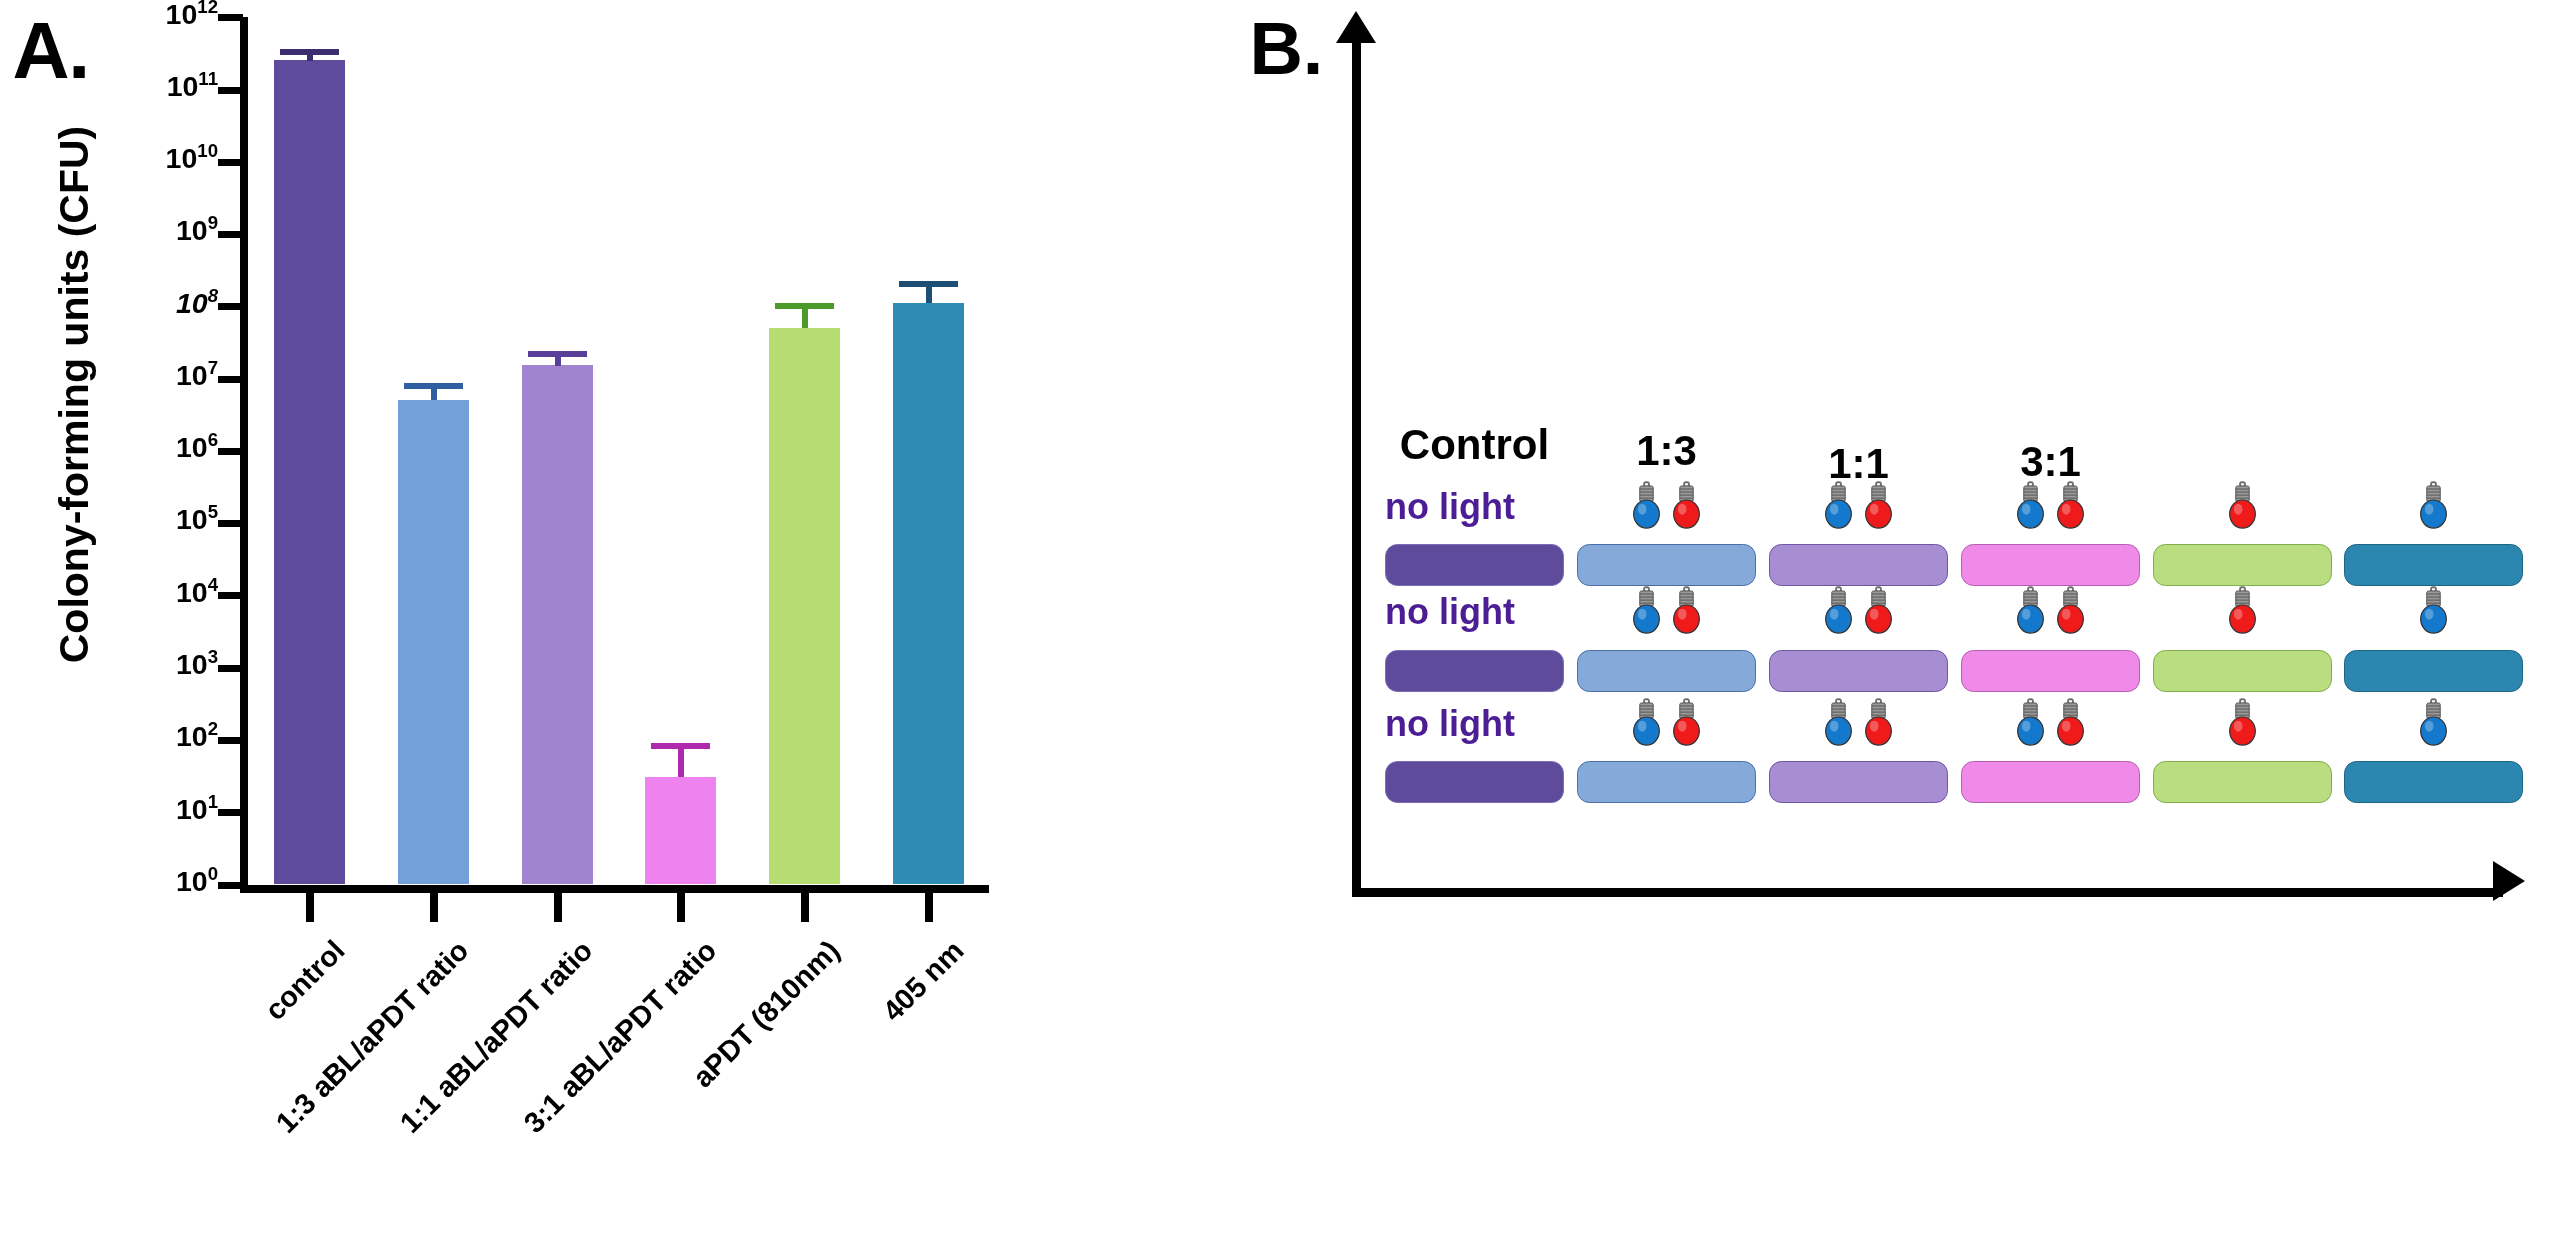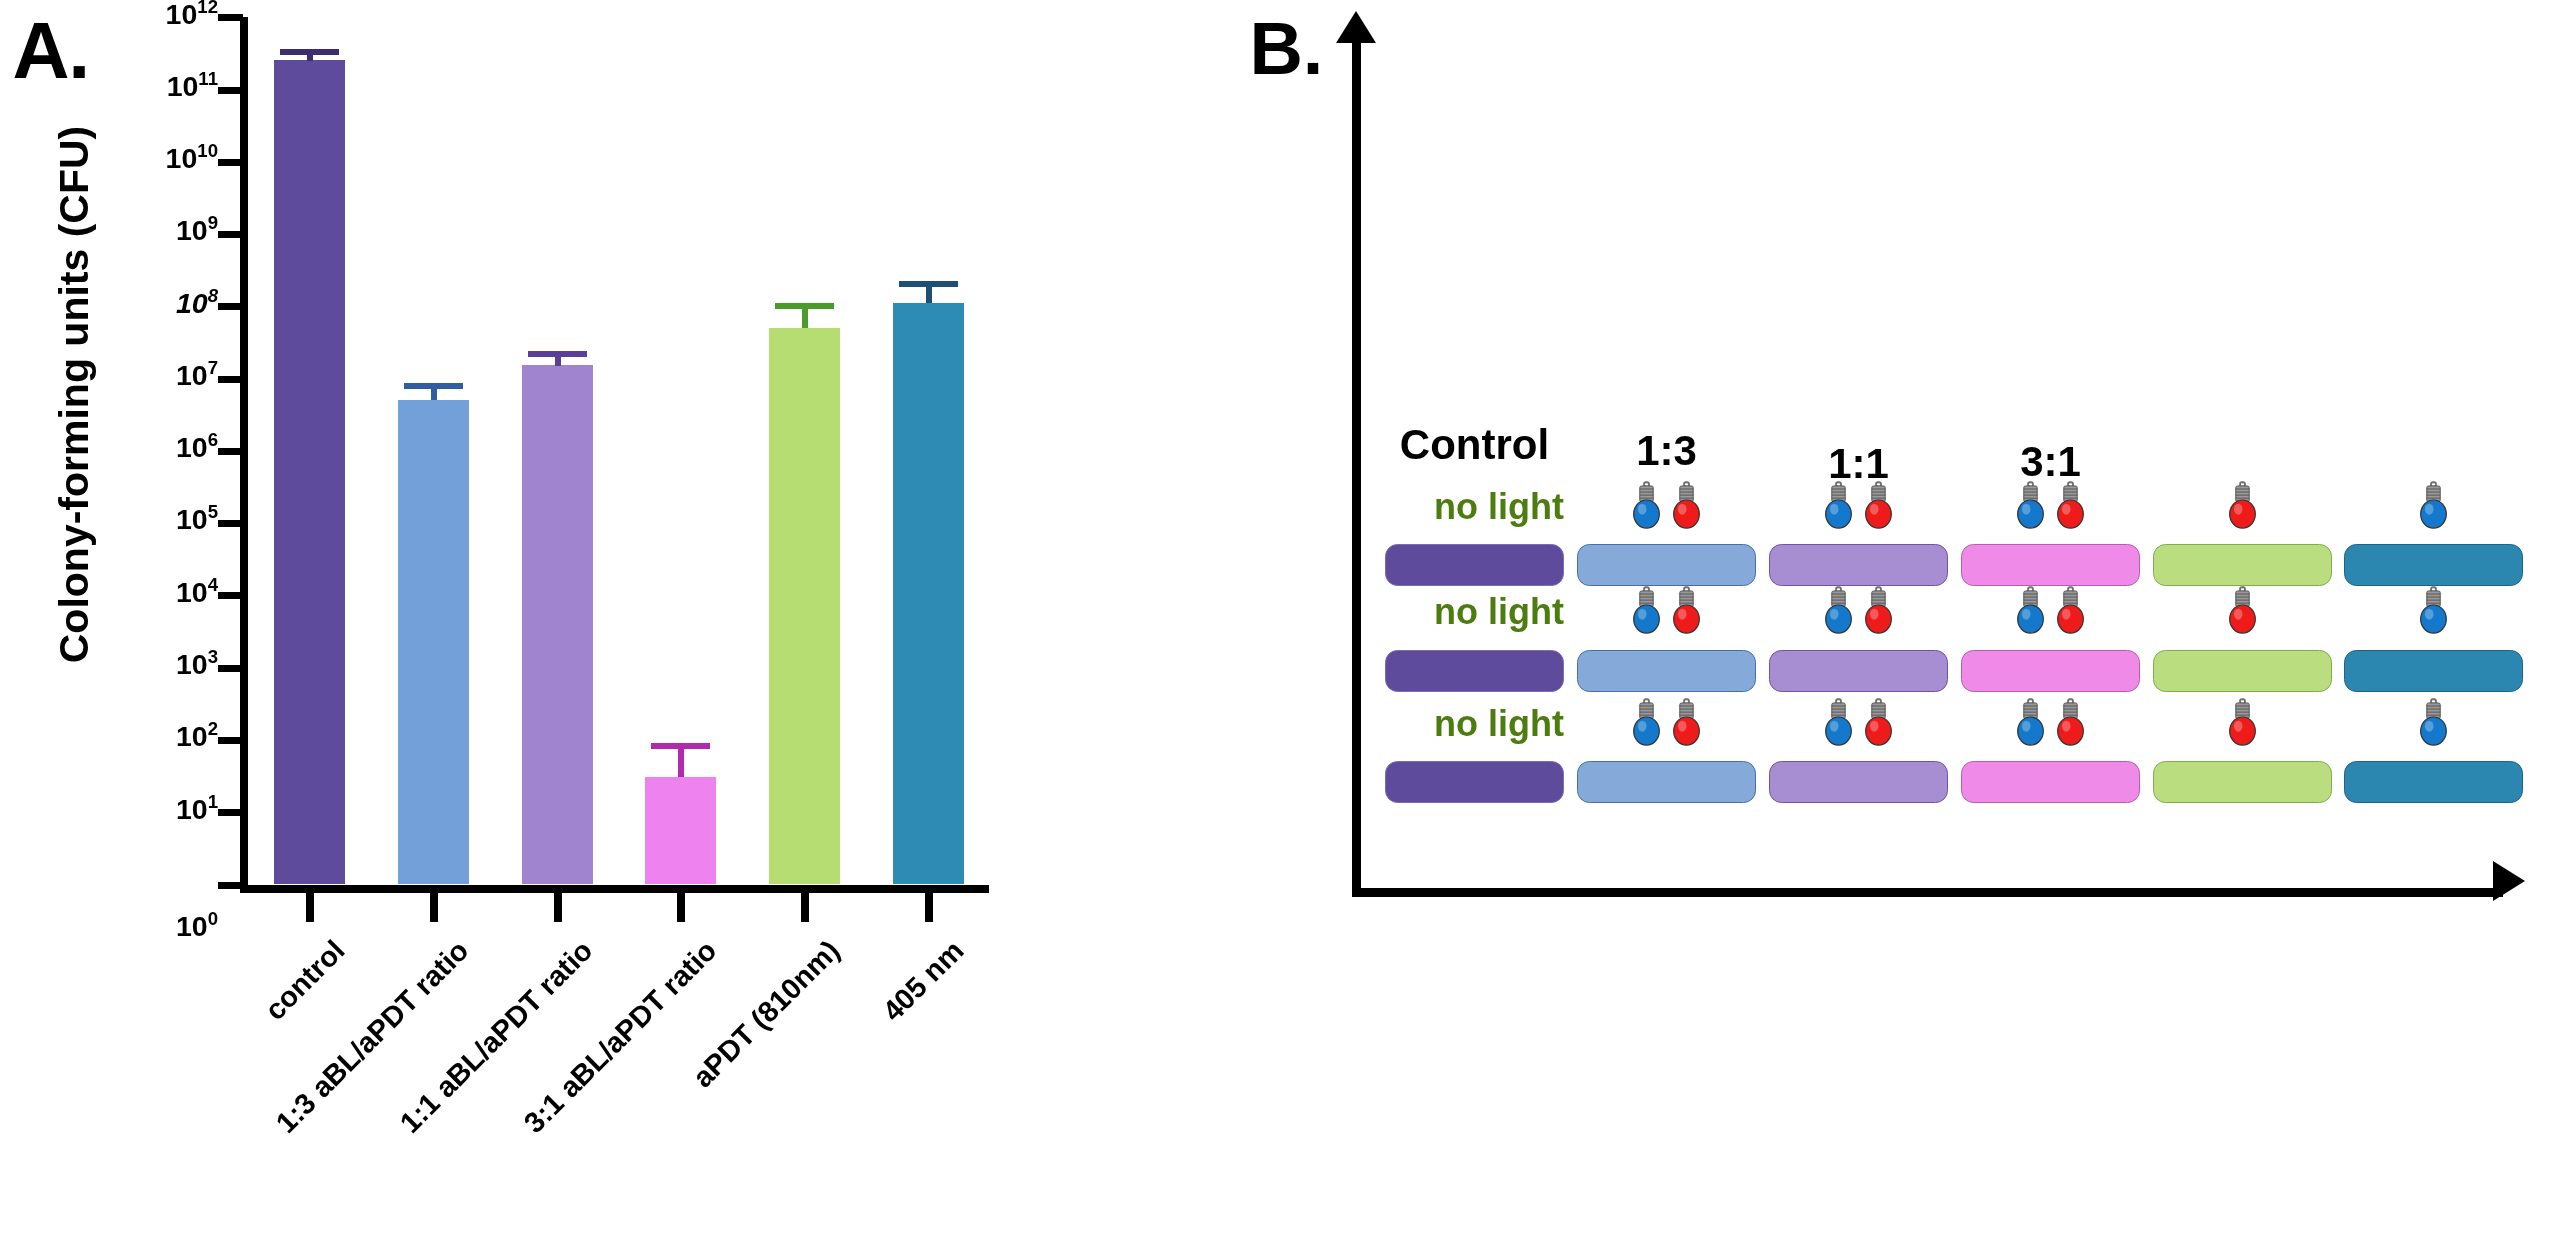--- a/index.html
+++ b/index.html
@@ -51,21 +51,21 @@
   #doseBox{position:absolute;left:141px;top:119px;width:823px;height:201px;
            border:5.6px solid #000;background:#fff;box-sizing:border-box;padding:16px 21px;}
   #doseBoxText{font-size:41px;font-weight:bold;line-height:1.22;color:#000;}
   #doseBoxText sup{font-size:25px;vertical-align:super;}
 
   .rowlabel{position:absolute;right:0;font-size:32px;font-weight:bold;color:#000;white-space:nowrap;text-align:right;}
   #rowlabels{position:absolute;left:-711px;top:0;width:810px;height:897px;}
   .rowtick{position:absolute;left:105px;width:21px;height:8px;background:#000;}
 
   .colhead{position:absolute;font-size:42px;font-weight:bold;color:#000;white-space:nowrap;text-align:center;}
-  .nolight{position:absolute;font-size:36px;font-weight:bold;color:#4d7c0f;white-space:nowrap;text-align:right;}
+  .nolight{position:absolute;font-size:36px;font-weight:bold;color:#4c1d95;white-space:nowrap;text-align:left;}
 
   .platebar{position:absolute;border-radius:12.4px;box-sizing:border-box;}
 
   .bulb{position:absolute;width:33px;height:49px;}
 
   
   .nosel{user-select:none;}
 </style>
 </head>
 <body class="nosel">
@@ -82,21 +82,21 @@
       <div class="ytlabel" style="top: 142px;"><span>10</span><sup>10</sup></div>
       <div class="ytlabel" style="top: 214px;"><span>10</span><sup>9</sup></div>
       <div class="ytlabel" style="top: 287px; font-style: italic;"><span>10</span><sup>8</sup></div>
       <div class="ytlabel" style="top: 359px;"><span>10</span><sup>7</sup></div>
       <div class="ytlabel" style="top: 431px;"><span>10</span><sup>6</sup></div>
       <div class="ytlabel" style="top: 503px;"><span>10</span><sup>5</sup></div>
       <div class="ytlabel" style="top: 576px;"><span>10</span><sup>4</sup></div>
       <div class="ytlabel" style="top: 648px;"><span>10</span><sup>3</sup></div>
       <div class="ytlabel" style="top: 720px;"><span>10</span><sup>2</sup></div>
       <div class="ytlabel" style="top: 793px;"><span>10</span><sup>1</sup></div>
-      <div class="ytlabel" style="top: 910px;"><span>10</span><sup>0</sup></div>
+      <div class="ytlabel" style="top: 865px;"><span>10</span><sup>0</sup></div>
     </div>
   <div id="yticks">
       <div class="ytick" style="top: 14.2px;"></div>
       <div class="ytick" style="top: 87px;"></div>
       <div class="ytick" style="top: 159px;"></div>
       <div class="ytick" style="top: 231px;"></div>
       <div class="ytick" style="top: 303px;"></div>
       <div class="ytick" style="top: 376px;"></div>
       <div class="ytick" style="top: 448px;"></div>
       <div class="ytick" style="top: 520px;"></div>

